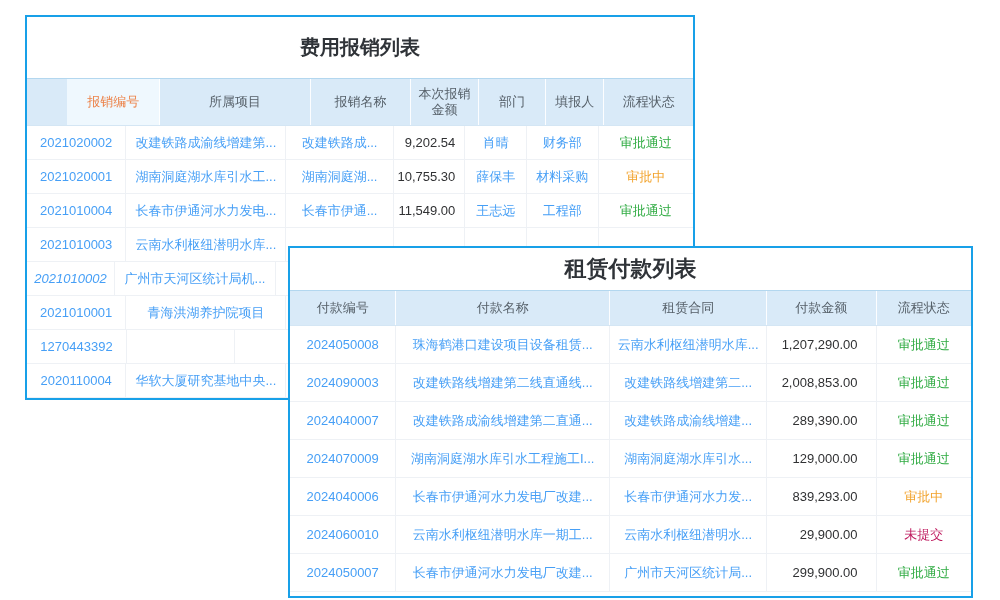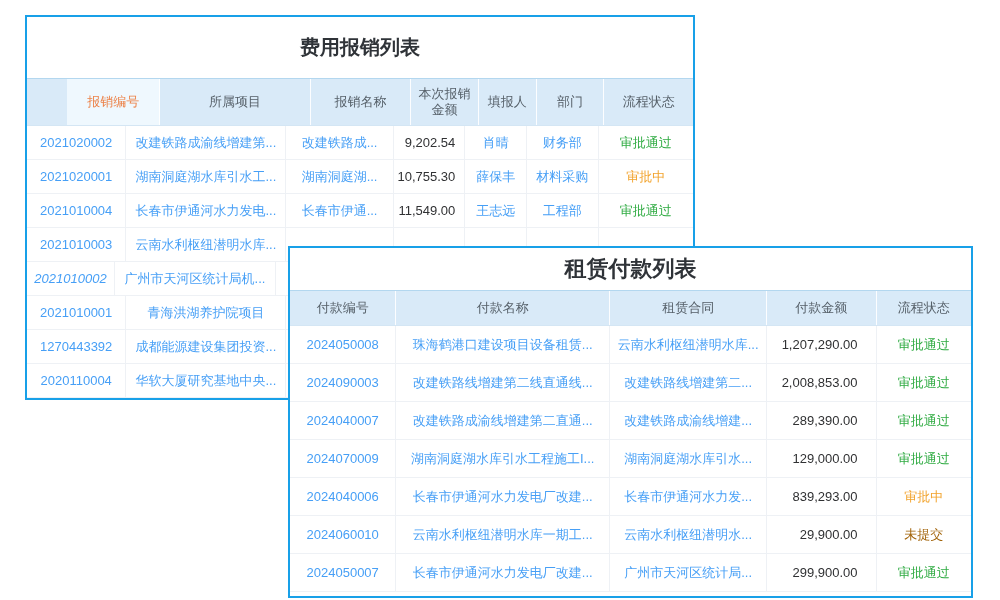--- a/index.html
+++ b/index.html
@@ -56,22 +56,22 @@
 </head>
 <body>
 
 <div class="panel" id="panel1">
   <div class="title">费用报销列表</div>
   <div class="thead">
       <div class="th hl" style="width: 100px;">报销编号</div>
       <div class="th" style="width: 161px;">所属项目</div>
       <div class="th" style="width: 108px;">报销名称</div>
       <div class="th" style="width: 72px;">本次报销金额</div>
+      <div class="th" style="width: 72px;">部门</div>
       <div class="th" style="width: 62px;">填报人</div>
-      <div class="th" style="width: 72px;">部门</div>
       <div class="th" style="width: 95px;">流程状态</div>
     </div>
   <div class="tbody">
       <div class="tr">
         <div class="td link" style="width: 100px;">2021020002</div>
         <div class="td link" style="width: 161px;">改建铁路成渝线增建第...</div>
         <div class="td link" style="width: 108px;">改建铁路成...</div>
         <div class="td amount" style="width: 72px;">9,202.54</div>
         <div class="td link" style="width: 62px;">肖晴</div>
         <div class="td link" style="width: 72px;">财务部</div>
@@ -117,21 +117,20 @@
         <div class="td link" style="width: 100px;">2021010001</div>
         <div class="td link" style="width: 161px;">青海洪湖养护院项目</div>
         <div class="td link" style="width: 108px;"></div>
         <div class="td amount" style="width: 72px;"></div>
         <div class="td link" style="width: 62px;"></div>
         <div class="td link" style="width: 72px;"></div>
         <div class="td " style="width: 95px;"></div>
       </div>
       <div class="tr">
         <div class="td link" style="width: 100px;">1270443392</div>
-        <div class="td link" style="width: 161px;">成都能源建设集团投资...</div>
         <div class="td link" style="width: 108px;"></div>
         <div class="td amount" style="width: 72px;"></div>
         <div class="td link" style="width: 62px;"></div>
         <div class="td link" style="width: 72px;"></div>
         <div class="td " style="width: 95px;"></div>
       </div>
       <div class="tr">
         <div class="td link" style="width: 100px;">2020110004</div>
         <div class="td link" style="width: 161px;">华软大厦研究基地中央...</div>
         <div class="td link" style="width: 108px;"></div>
@@ -186,21 +185,21 @@
         <div class="td link" style="width: 215px;">长春市伊通河水力发电厂改建...</div>
         <div class="td link" style="width: 158px;">长春市伊通河水力发...</div>
         <div class="td amount" style="width: 110px;">839,293.00</div>
         <div class="td " style="width: 95px; color: rgb(242, 163, 44);">审批中</div>
       </div>
       <div class="tr">
         <div class="td link" style="width: 107px;">2024060010</div>
         <div class="td link" style="width: 215px;">云南水利枢纽潜明水库一期工...</div>
         <div class="td link" style="width: 158px;">云南水利枢纽潜明水...</div>
         <div class="td amount" style="width: 110px;">29,900.00</div>
-        <div class="td " style="width: 95px; color: #a16207;">未提交</div>
+        <div class="td " style="width: 95px; color: #be185d;">未提交</div>
       </div>
       <div class="tr">
         <div class="td link" style="width: 107px;">2024050007</div>
         <div class="td link" style="width: 215px;">长春市伊通河水力发电厂改建...</div>
         <div class="td link" style="width: 158px;">广州市天河区统计局...</div>
         <div class="td amount" style="width: 110px;">299,900.00</div>
         <div class="td " style="width: 95px; color: rgb(47, 171, 66);">审批通过</div>
       </div>
     </div>
 </div>

